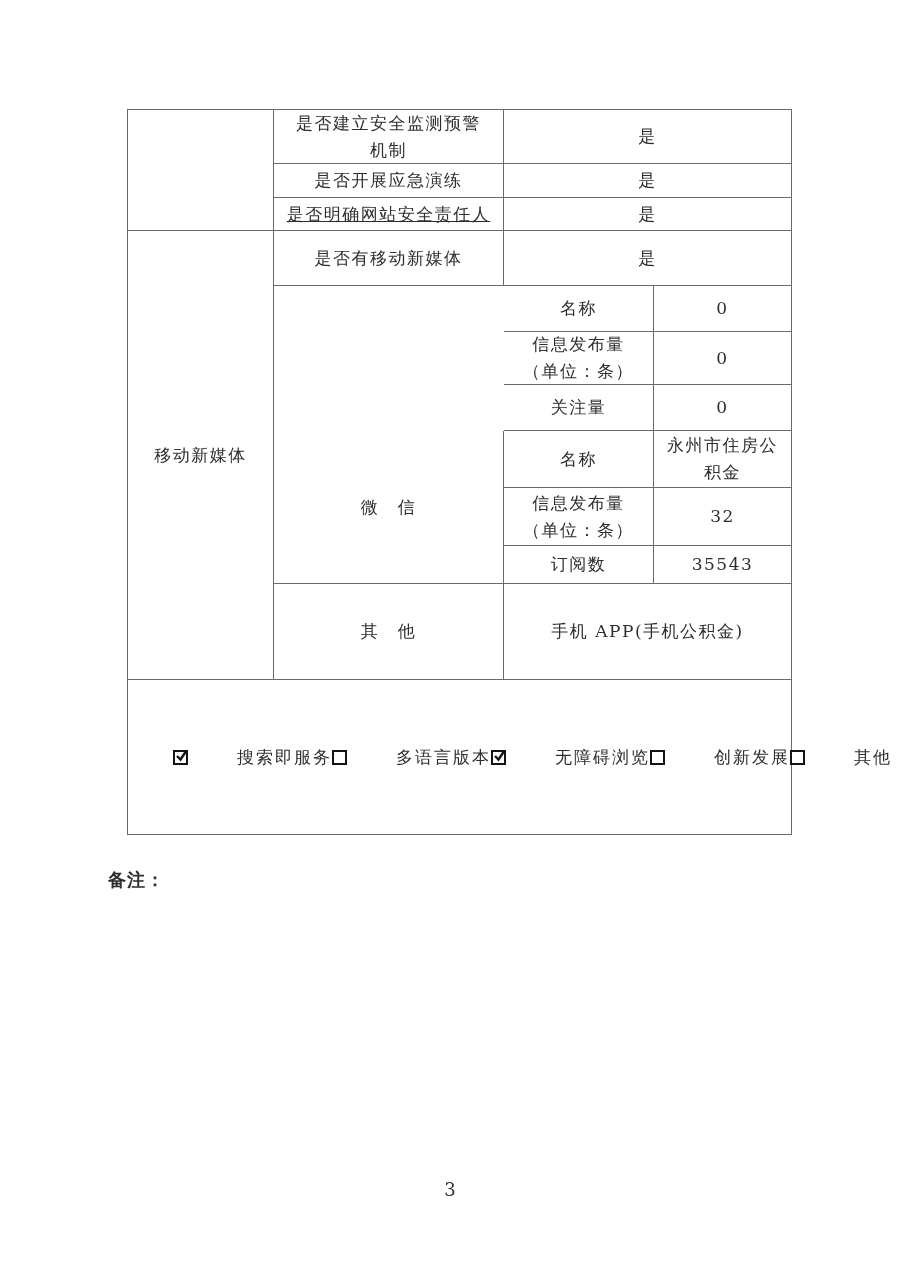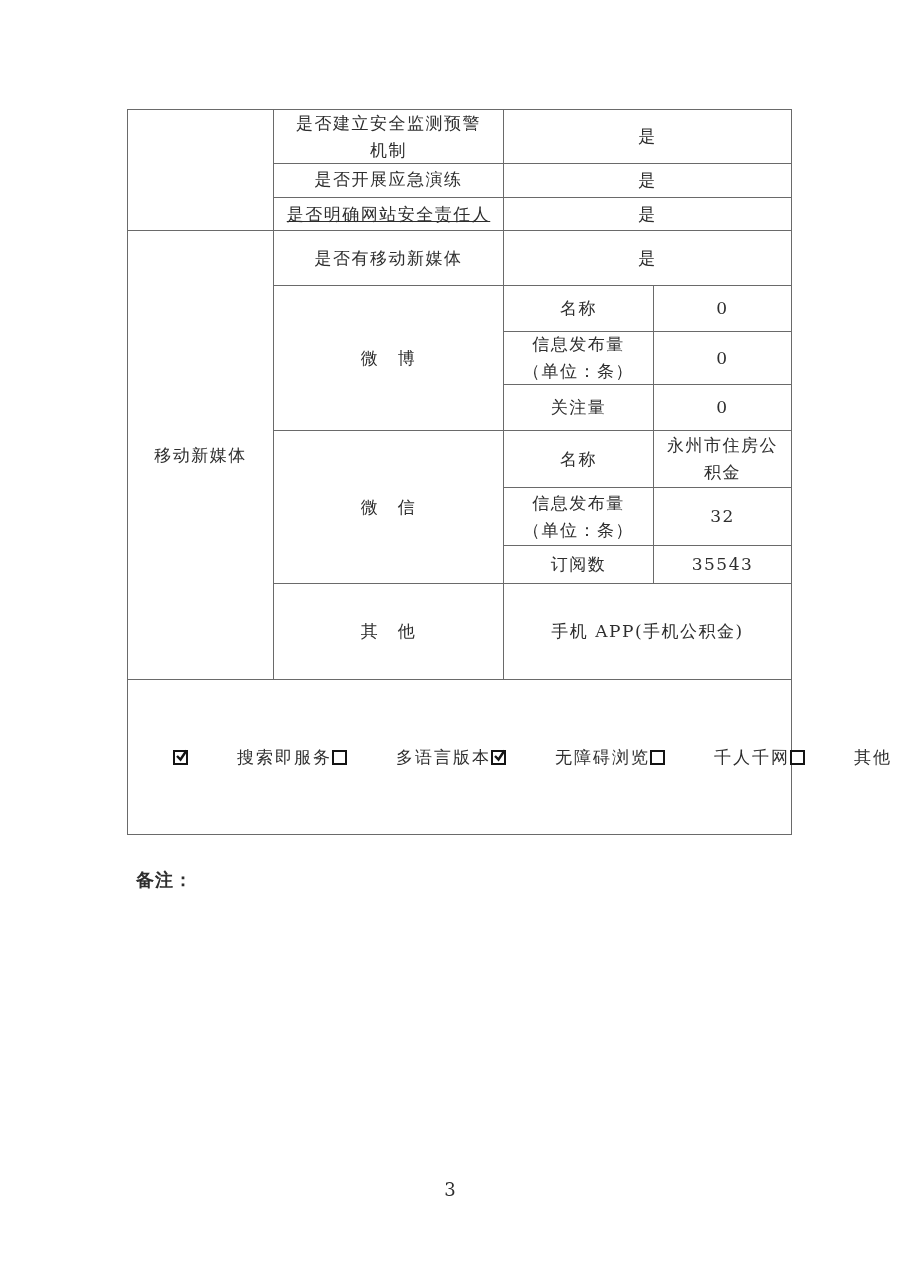--- a/index.html
+++ b/index.html
@@ -32,21 +32,21 @@
     line-height:27px;
     padding:1px 3px;
     box-sizing:border-box;
   }
   .no-r{border-right:none;}
   .no-b{border-bottom:none;}
 
   
   .area-empty-cat   {grid-area:1/1/4/2;}
   .q1{grid-area:1/2/2/3;} .a1{grid-area:1/3/2/5;}
-  .q2{grid-area:2/2/3/3;font-family:Liberation Mono, monospace;} .a2{grid-area:2/3/3/5;}
+  .q2{grid-area:2/2/3/3;} .a2{grid-area:2/3/3/5;}
   .q3{grid-area:3/2/4/3;text-decoration:underline;} .a3{grid-area:3/3/4/5;}
   .cat-b{grid-area:4/1/12/2;}
   .q4{grid-area:4/2/5/3;} .a4{grid-area:4/3/5/5;}
   .wb-label{grid-area:5/2/8/3;}
   .wb-k1{grid-area:5/3/6/4;} .wb-v1{grid-area:5/4/6/5;}
   .wb-k2{grid-area:6/3/7/4;} .wb-v2{grid-area:6/4/7/5;}
   .wb-k3{grid-area:7/3/8/4;} .wb-v3{grid-area:7/4/8/5;}
   .wx-label{grid-area:8/2/11/3;}
   .wx-k1{grid-area:8/3/9/4;} .wx-v1{grid-area:8/4/9/5;}
   .wx-k2{grid-area:9/3/10/4;} .wx-v2{grid-area:9/4/10/5;text-align:center;}
@@ -64,21 +64,21 @@
     margin:0 1px 0 0;
     position:relative;
     background:#fff;
     flex:0 0 auto;
   }
   .cb svg{position:absolute;left:-1px;top:-4px;width:15px;height:15px;}
   .cb-label{white-space:nowrap;margin-left:48px;}
 
   
   .notes{
-    position:absolute;left:136px;top:868px;
+    position:absolute;left:108px;top:868px;
     font-size:18px;font-weight:bold;letter-spacing:1px;
     font-family:"DejaVu Sans","Liberation Sans",sans-serif;
   }
   .pageno{
     position:absolute;left:0;top:1179px;width:900px;
     text-align:center;font-size:18px;
   }
 </style>
 </head>
 <body>
@@ -97,21 +97,20 @@
     <div class="cell a2 no-r">是</div>
 
     <div class="cell q3">是否明确网站安全责任人</div>
     <div class="cell a3 no-r">是</div>
 
     <div class="cell cat-b">移动新媒体</div>
 
     <div class="cell q4">是否有移动新媒体</div>
     <div class="cell a4 no-r">是</div>
 
-    <div class="cell wb-label">微　博</div>
     <div class="cell wb-k1">名称</div>
     <div class="cell wb-v1 no-r">0</div>
     <div class="cell wb-k2">信息发布量
 （单位：条）</div>
     <div class="cell wb-v2 no-r">0</div>
     <div class="cell wb-k3">关注量</div>
     <div class="cell wb-v3 no-r">0</div>
 
     <div class="cell wx-label">微　信</div>
     <div class="cell wx-k1">名称</div>
@@ -124,21 +123,21 @@
     <div class="cell wx-v3 no-r">35543</div>
 
     <div class="cell other-label">其　他</div>
     <div class="cell other-value no-r">手机 APP(手机公积金)</div>
 
     <div class="cell innov no-r no-b">
       <span class="cb-line"><span class="cb"><svg viewBox="0 0 15 15">
               <path d="M3 8 L6.5 11.5 L12.5 2.5" fill="none" stroke="#141414" stroke-width="2.4"></path>
             </svg></span><span class="cb-label">搜索即服务</span><span class="cb"></span><span class="cb-label">多语言版本</span><span class="cb"><svg viewBox="0 0 15 15">
               <path d="M3 8 L6.5 11.5 L12.5 2.5" fill="none" stroke="#141414" stroke-width="2.4"></path>
-            </svg></span><span class="cb-label">无障碍浏览</span><span class="cb"></span><span class="cb-label">千人千网</span><span class="cb"></span><span class="cb-label">其他</span></span>
+            </svg></span><span class="cb-label">无障碍浏览</span><span class="cb"></span><span class="cb-label">创新发展</span><span class="cb"></span><span class="cb-label">其他</span></span>
     </div>
 
   </div>
 
   <div class="notes">备注：</div>
   <div class="pageno">3</div>
 
 </div>
 
 </body></html>

